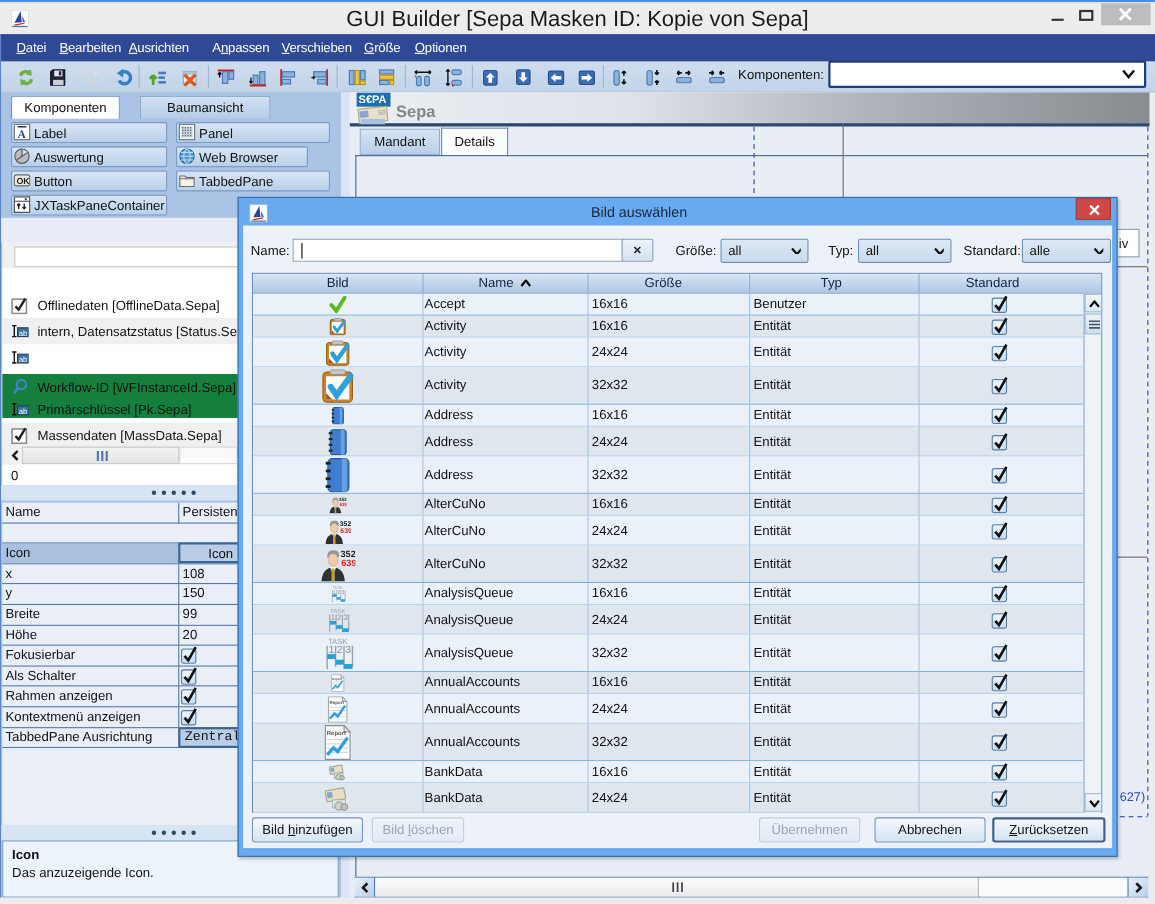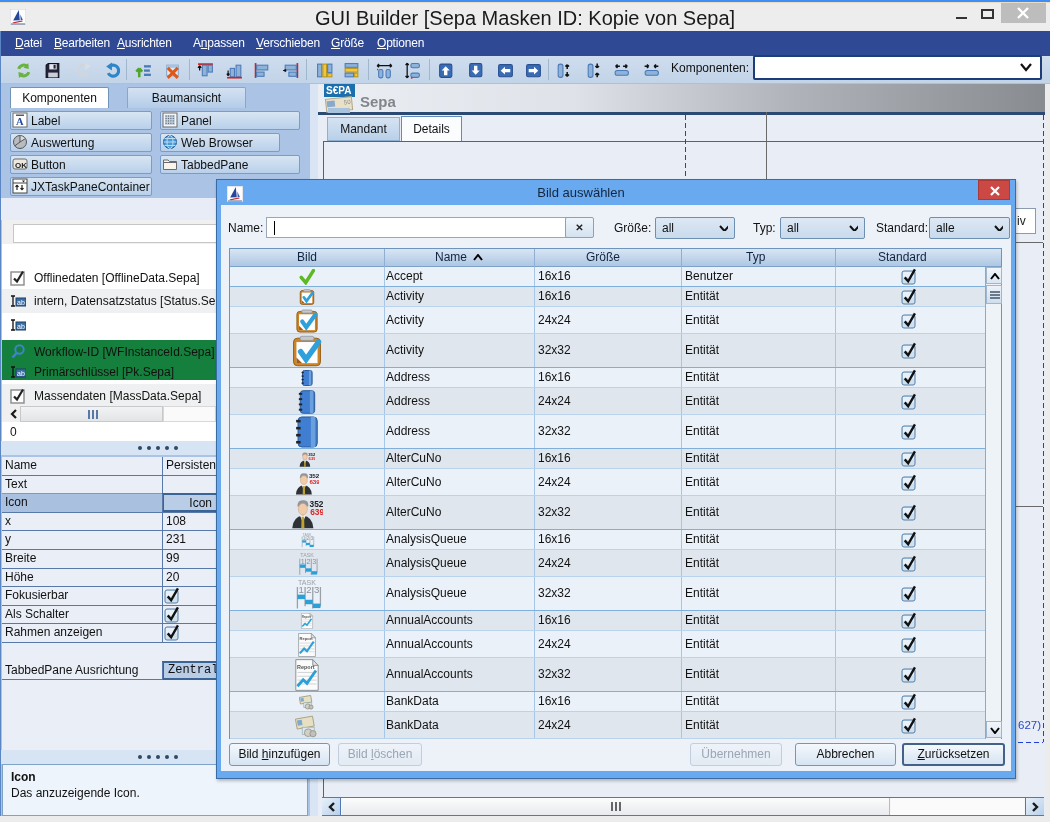--- a/index.html
+++ b/index.html
@@ -457,40 +457,35 @@
         <i style="left: 27px;"></i>
         <i style="left: 36px;"></i>
       </div>
     </div>
 <div class="abs" id="proptable">
       <div class="prow" style="top: 0px; height: 18.6px;">
         <span class="plabel">Name</span>
         <span class="pval" style="left:164px;">PersistentJ</span>
         <div style="left: 160px; top: 0px; width: 1px; height: 18.6px; background: rgb(88, 120, 168); position: absolute;"></div>
       </div>
-      <div class="prow" style="top: 18.6px; height: 18.6px;">
-        <span class="plabel">Text</span>
-        <span class="pval" style="left:164px;"></span>
-        <div style="left: 160px; top: 0px; width: 1px; height: 18.6px; background: rgb(88, 120, 168); position: absolute;"></div>
-      </div>
       <div class="prow" style="top: 37.2px; height: 18.6px;">
         <div style="position:absolute;left:0;top:-1px;width:160px;height:19px;background:#a9c0de;border-top:1px solid #7d9cbd;"></div>
         <div style="position:absolute;left:160px;top:-1px;width:146px;height:19px;background:#b9cde6;border:2px solid #3a6494;"></div>
         <span class="plabel">Icon</span>
         <span style="position:absolute;left:164px;top:1px;width:46px;text-align:right;">Icon</span>
         <div style="left: 160px; top: 0px; width: 1px; height: 18.6px; background: rgb(88, 120, 168); position: absolute;"></div>
       </div>
       <div class="prow" style="top: 55.8px; height: 18.6px;">
         <span class="plabel">x</span>
         <span class="pval" style="left:164px;">108</span>
         <div style="left: 160px; top: 0px; width: 1px; height: 18.6px; background: rgb(88, 120, 168); position: absolute;"></div>
       </div>
       <div class="prow" style="top: 74.4px; height: 18.6px;">
         <span class="plabel">y</span>
-        <span class="pval" style="left:164px;">231</span>
+        <span class="pval" style="left:164px;">150</span>
         <div style="left: 160px; top: 0px; width: 1px; height: 18.6px; background: rgb(88, 120, 168); position: absolute;"></div>
       </div>
       <div class="prow" style="top: 93px; height: 18.6px;">
         <span class="plabel">Breite</span>
         <span class="pval" style="left:164px;">99</span>
         <div style="left: 160px; top: 0px; width: 1px; height: 18.6px; background: rgb(88, 120, 168); position: absolute;"></div>
       </div>
       <div class="prow" style="top: 111.6px; height: 18.6px;">
         <span class="plabel">Höhe</span>
         <span class="pval" style="left:164px;">20</span>
@@ -513,20 +508,31 @@
           <svg style="position:absolute;left:0;top:0" width="17" height="17" viewBox="0 0 17 17">
             <rect x="1" y="3" width="13" height="13" rx="2" fill="#cfe0ef" stroke="#5580aa"></rect>
             <rect x="2" y="4" width="11" height="5.5" fill="#e8f1f9"></rect>
             <path d="M3.74 9.350000000000001 L7.14 13.26 L13.94 1.36" stroke="#111" stroke-width="2.4" fill="none"></path>
           </svg>
         </span>
         <div style="left: 160px; top: 0px; width: 1px; height: 18.6px; background: rgb(88, 120, 168); position: absolute;"></div>
       </div>
       <div class="prow" style="top: 167.4px; height: 18.6px;">
         <span class="plabel">Rahmen anzeigen</span>
+        <span style="position:absolute;left:162px;top:0px;">
+          <svg style="position:absolute;left:0;top:0" width="17" height="17" viewBox="0 0 17 17">
+            <rect x="1" y="3" width="13" height="13" rx="2" fill="#cfe0ef" stroke="#5580aa"></rect>
+            <rect x="2" y="4" width="11" height="5.5" fill="#e8f1f9"></rect>
+            <path d="M3.74 9.350000000000001 L7.14 13.26 L13.94 1.36" stroke="#111" stroke-width="2.4" fill="none"></path>
+          </svg>
+        </span>
+        <div style="left: 160px; top: 0px; width: 1px; height: 18.6px; background: rgb(88, 120, 168); position: absolute;"></div>
+      </div>
+      <div class="prow" style="top: 186px; height: 18.6px;">
+        <span class="plabel">Kontextmenü anzeigen</span>
         <span style="position:absolute;left:162px;top:0px;">
           <svg style="position:absolute;left:0;top:0" width="17" height="17" viewBox="0 0 17 17">
             <rect x="1" y="3" width="13" height="13" rx="2" fill="#cfe0ef" stroke="#5580aa"></rect>
             <rect x="2" y="4" width="11" height="5.5" fill="#e8f1f9"></rect>
             <path d="M3.74 9.350000000000001 L7.14 13.26 L13.94 1.36" stroke="#111" stroke-width="2.4" fill="none"></path>
           </svg>
         </span>
         <div style="left: 160px; top: 0px; width: 1px; height: 18.6px; background: rgb(88, 120, 168); position: absolute;"></div>
       </div>
       <div class="prow" style="top: 204.6px; height: 18.6px;">

